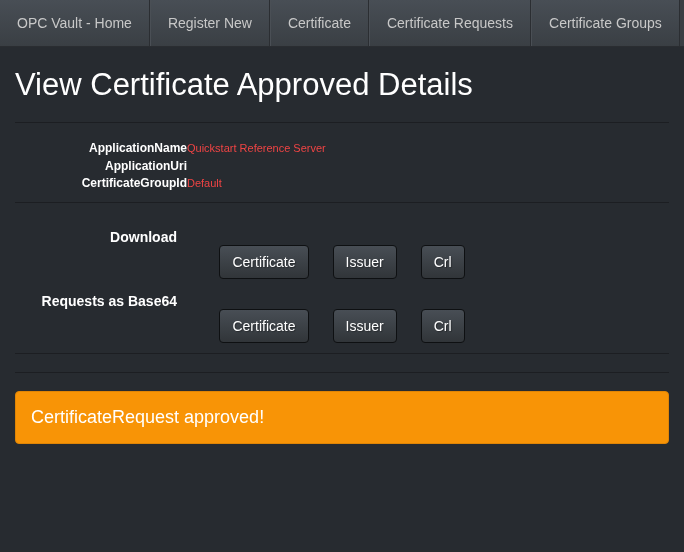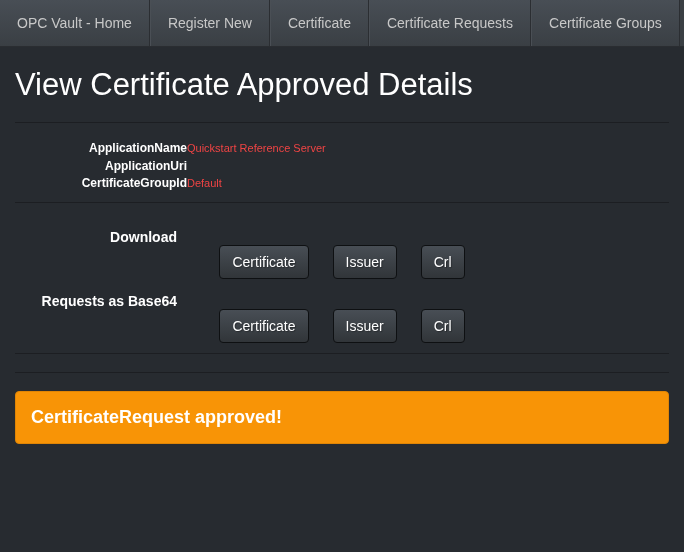--- a/index.html
+++ b/index.html
@@ -86,21 +86,20 @@
     text-shadow: 1px 1px 1px rgba(0,0,0,.3);
   }
   .alert {
     background: #f89406;
     color: #ffffff;
     padding: 15px 15px;
     border-radius: 4px;
     font-size: 18px;
     margin-top: 18px;
     border: 1px solid #e08505;
-    font-weight: bold;
   }
 </style>
 </head>
 <body>
 
 <div class="navbar">
   <div class="nav-item">OPC Vault - Home</div>
   <div class="nav-item">Register New</div>
   <div class="nav-item">Certificate</div>
   <div class="nav-item">Certificate Requests</div>

